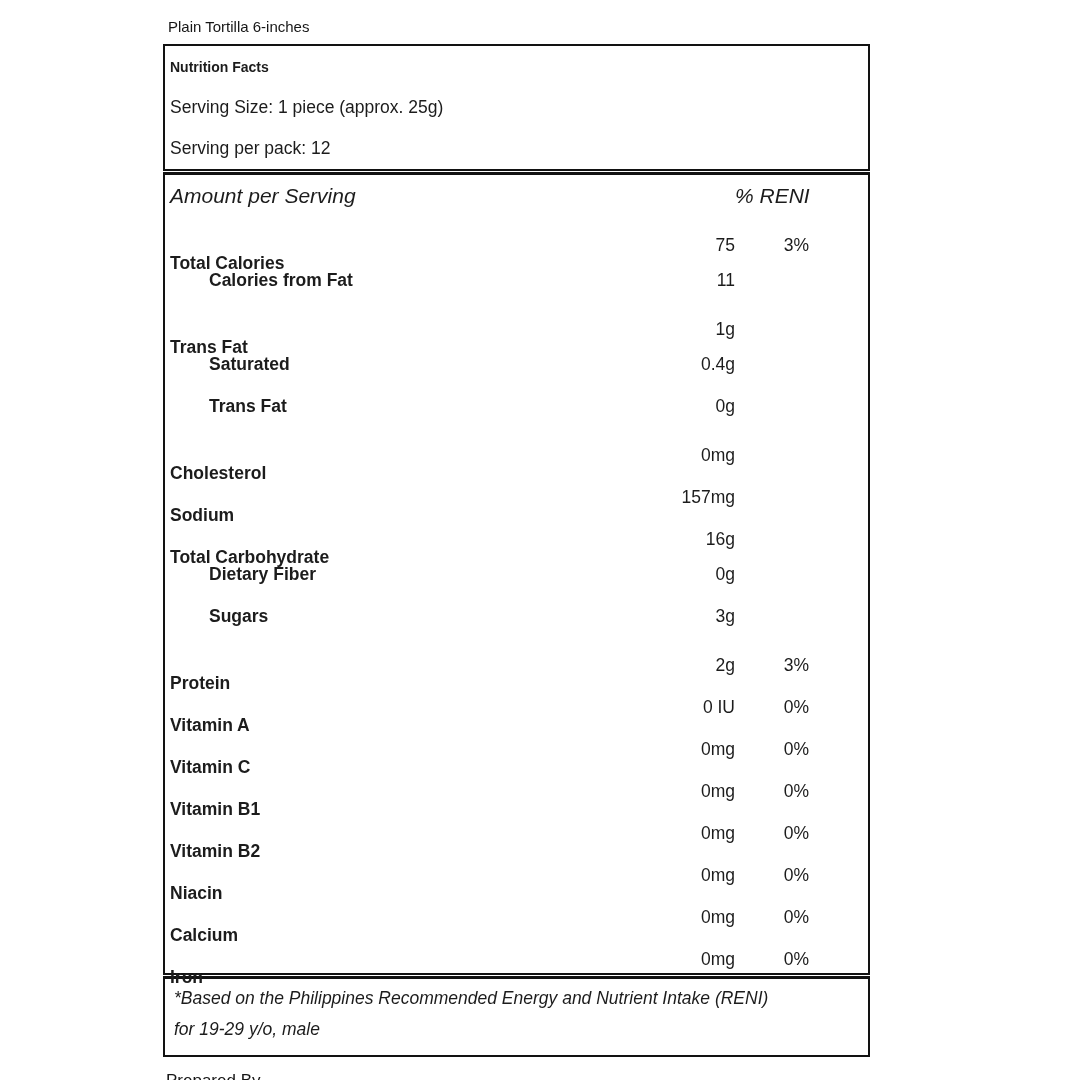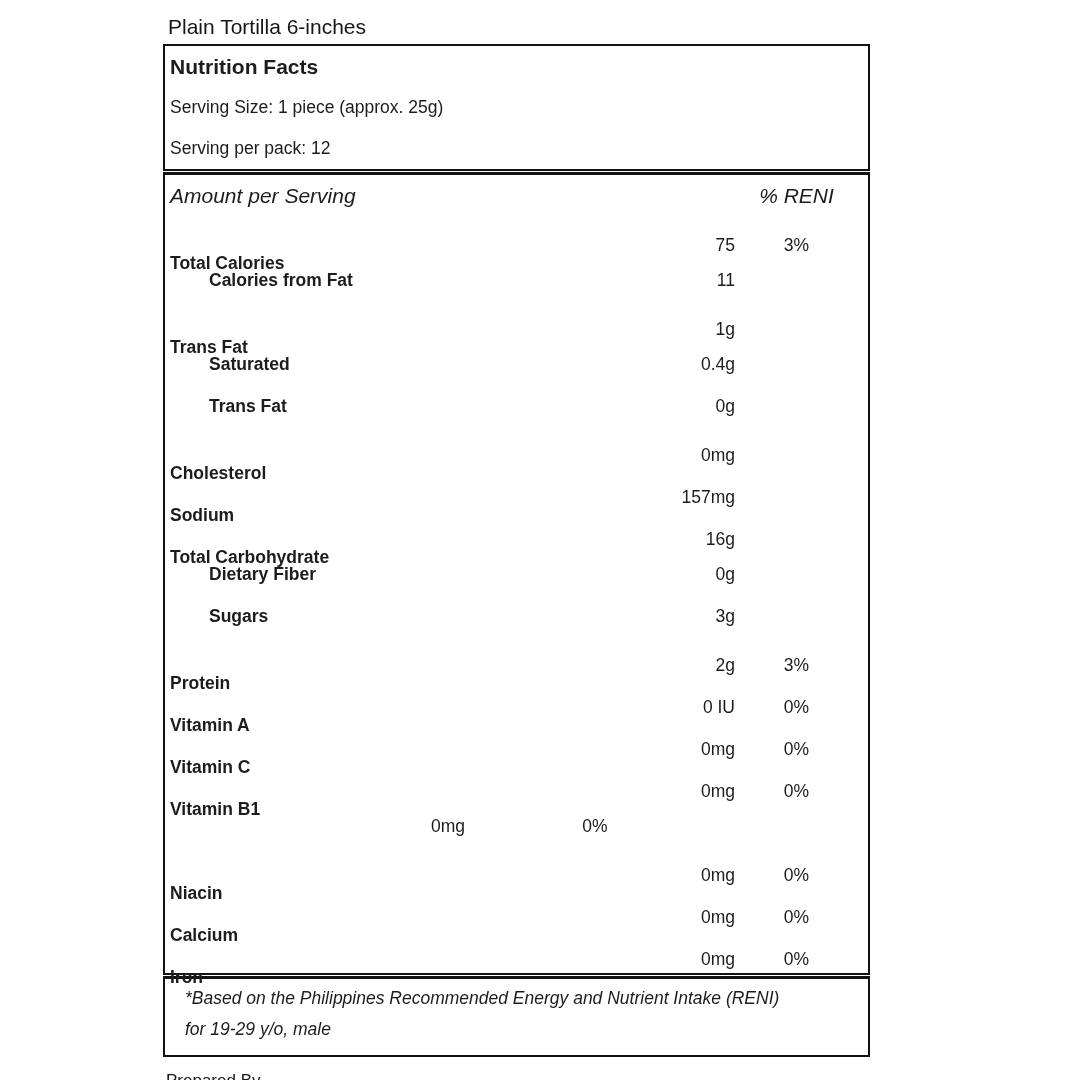--- a/index.html
+++ b/index.html
@@ -12,21 +12,21 @@
     position: relative;
     overflow: hidden;
     background: #ffffff;
     font-family: "Liberation Sans", sans-serif;
     color: #1c1c1c;
   }
   .product-title {
     position: absolute;
     left: 168px;
     top: 16px;
-    font-size: 21px;
+    font-size: 15px;
     line-height: 22px;
     color: #161616;
   }
   .label-box {
     position: absolute;
     left: 163px;
     top: 44px;
     width: 707px;
     box-sizing: border-box;
   }
@@ -40,53 +40,53 @@
     border-top-width: 3px;
   }
   
   .hdr-line {
     height: 41px;
     display: flex;
     align-items: center;
     padding-left: 5px;
     font-size: 17.5px;
   }
-  .hdr-line.bold { font-weight: 700; font-size: 21px; }
+  .hdr-line.bold { font-weight: 700; font-size: 14px; }
   
   .col-header-row {
     height: 42px;
     display: grid;
     grid-template-columns: 570px 133px;
     align-items: center;
     font-style: italic;
     font-size: 21px;
   }
   .col-header-row .amount-hdr { padding-left: 5px; }
-  .col-header-row .reni-hdr { text-align: center; padding-right: 10px; }
+  .col-header-row .reni-hdr { text-align: left; padding-right: 10px; }
   .nutrient-row {
     height: 42px;
     display: grid;
     grid-template-columns: 300px 270px 133px;
     align-items: center;
     font-size: 17.5px;
   }
   .nutrient-row .n-label { padding-left: 5px; white-space: nowrap; }
   .nutrient-row.bold .n-label { font-weight: 700; margin-top: 36px; }
   .nutrient-row.indent .n-label { padding-left: 44px; font-weight: bold; }
   .nutrient-row .n-amount { text-align: right; }
   .nutrient-row .n-reni { text-align: center; padding-right: 10px; }
   
   .footnote {
     padding: 4px 0 10px 0;
   }
   .footnote-line {
     min-height: 31px;
     display: flex;
     align-items: center;
-    padding-left: 20px;
+    padding-left: 9px;
     font-style: italic;
     font-size: 17.5px;
   }
   .cutoff-text {
     position: absolute;
     left: 166px;
     top: 1070px;
     font-size: 17px;
     line-height: 21px;
     color: #161616;
@@ -176,20 +176,21 @@
       <div class="n-label">Vitamin C</div>
       <div class="n-amount">0mg</div>
       <div class="n-reni">0%</div>
     </div>
     <div class="nutrient-row bold">
       <div class="n-label">Vitamin B1</div>
       <div class="n-amount">0mg</div>
       <div class="n-reni">0%</div>
     </div>
     <div class="nutrient-row bold">
+      <div class="n-label">Vitamin B2</div>
       <div class="n-amount">0mg</div>
       <div class="n-reni">0%</div>
     </div>
     <div class="nutrient-row bold">
       <div class="n-label">Niacin</div>
       <div class="n-amount">0mg</div>
       <div class="n-reni">0%</div>
     </div>
     <div class="nutrient-row bold">
       <div class="n-label">Calcium</div>

